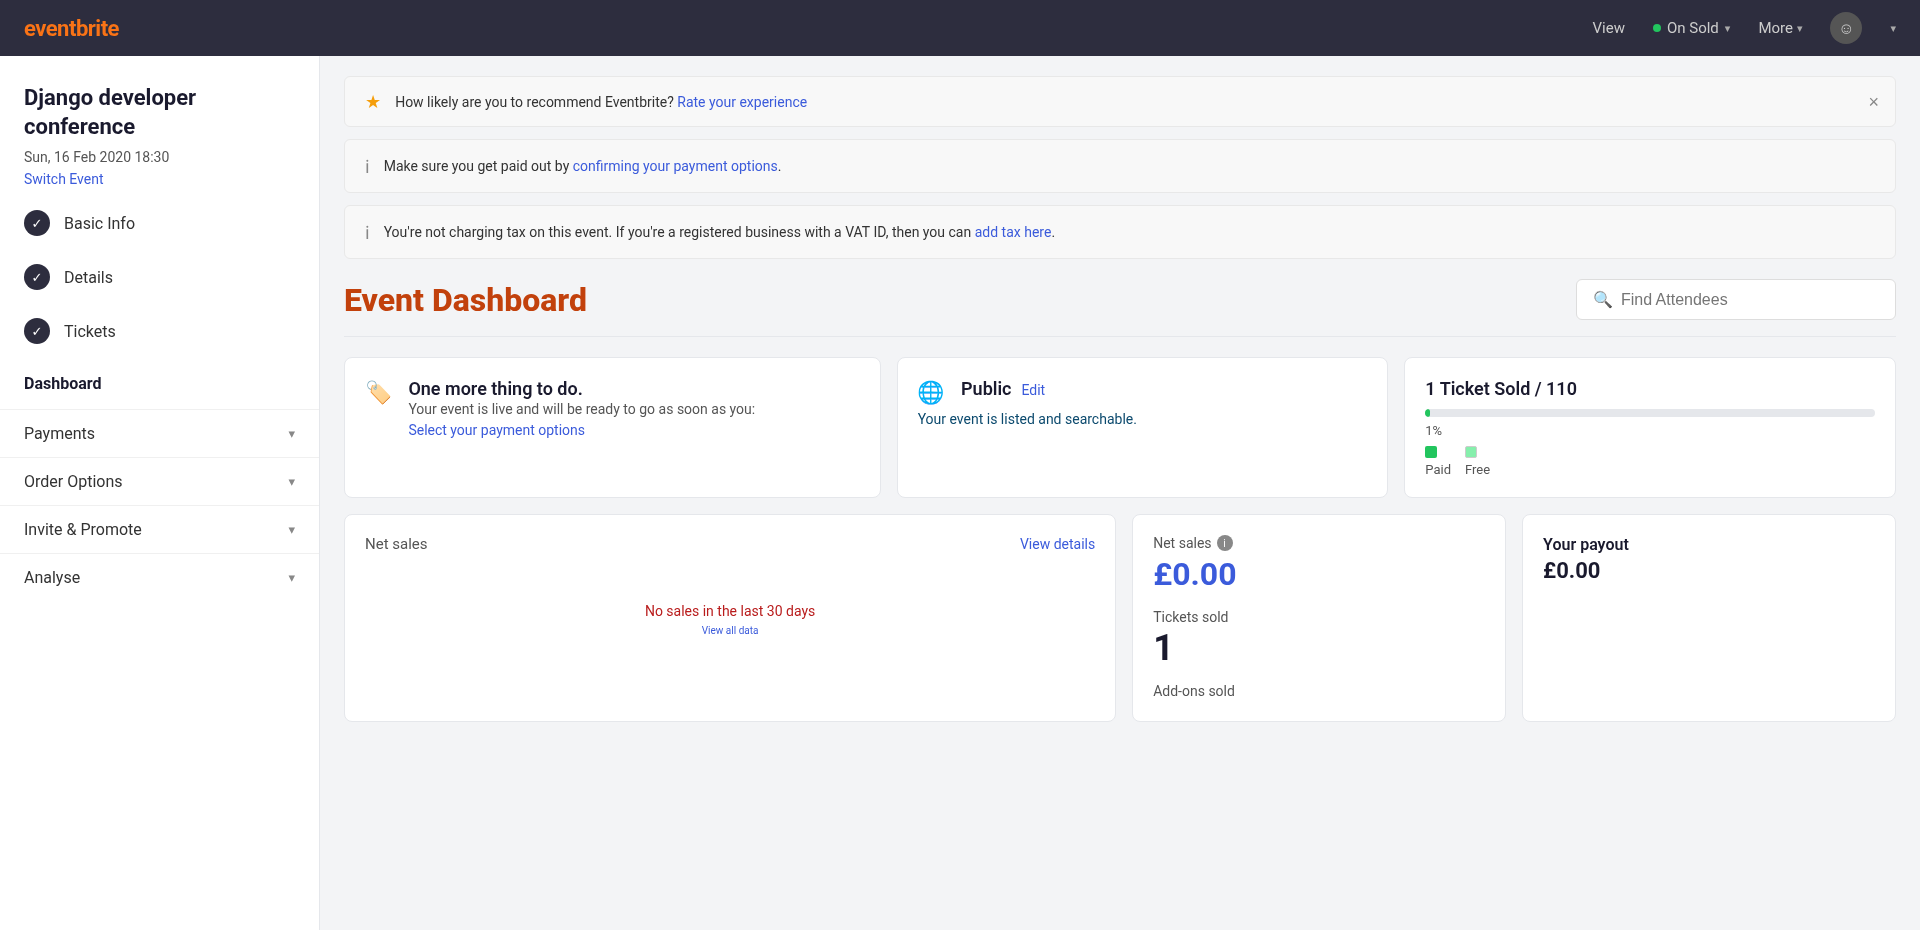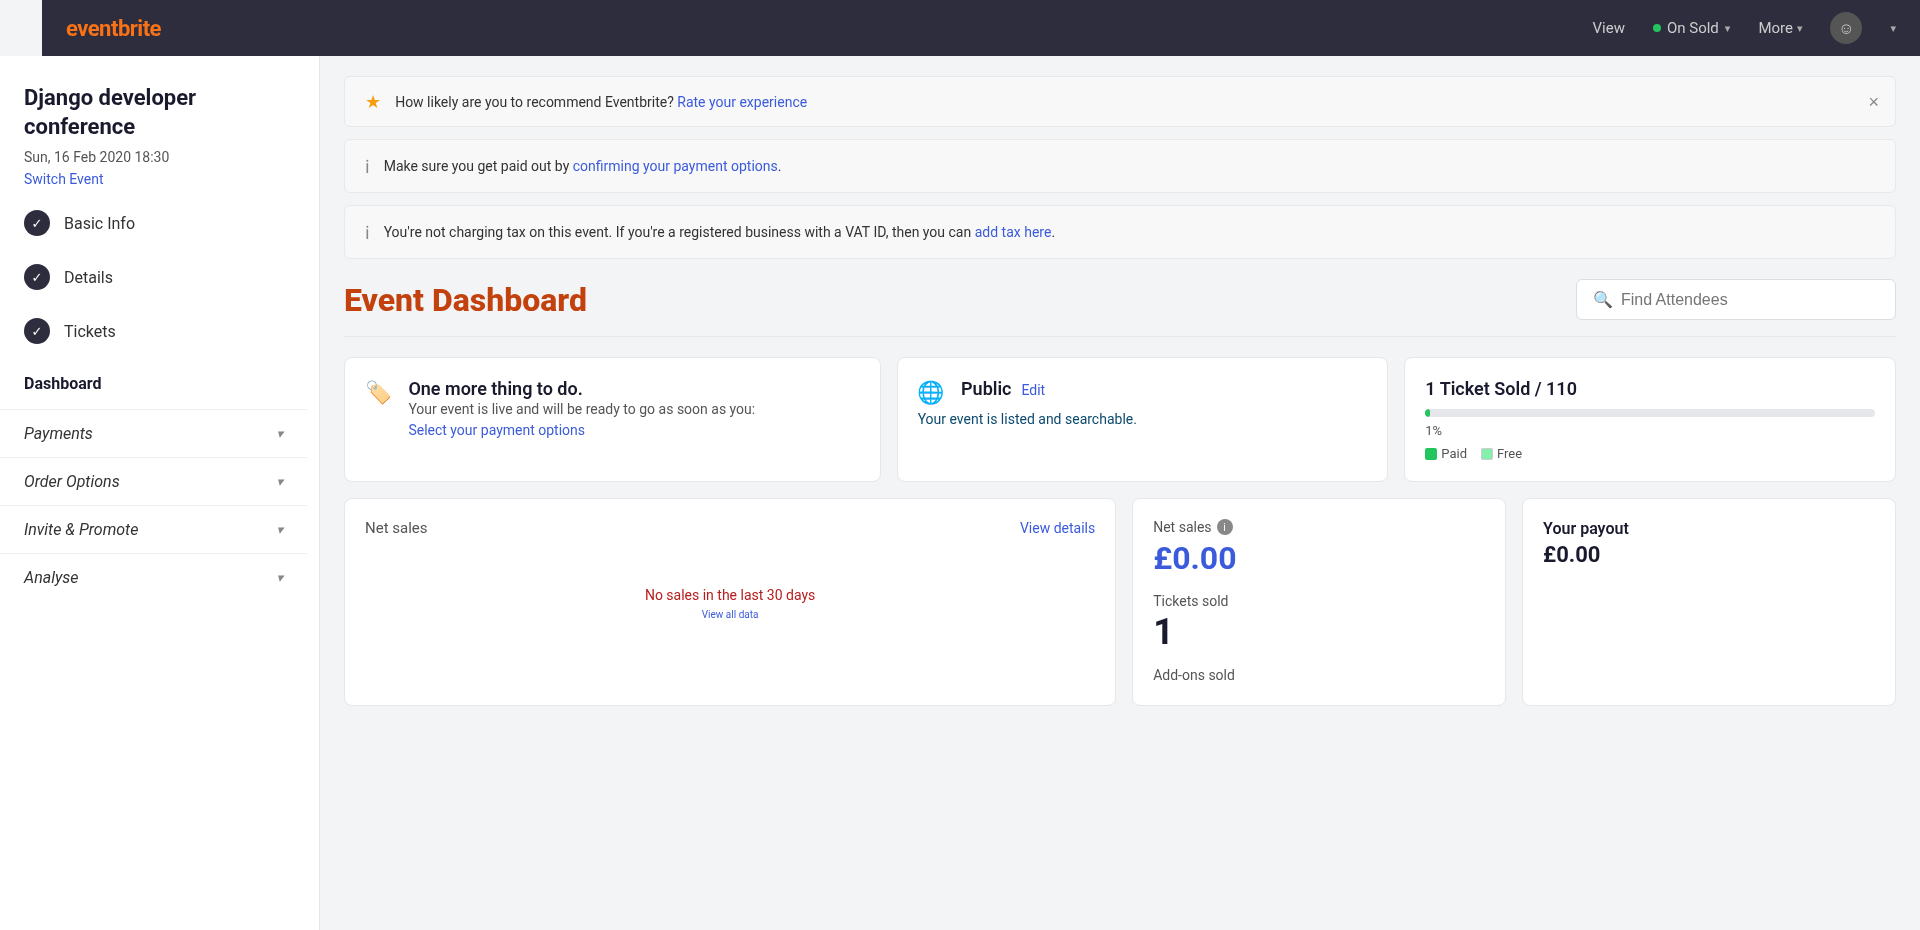--- a/index.html
+++ b/index.html
@@ -8,21 +8,20 @@
     
     .topnav {
       background: #2d2d3e;
       height: 56px;
       display: flex;
       align-items: center;
       padding: 0 24px;
       position: fixed;
       top: 0; left: 0; right: 0;
       z-index: 100;
-      margin-left: 42px;
     }
     .topnav-logo {
       color: #ff6a00;
       font-size: 22px;
       font-weight: 700;
       letter-spacing: -0.5px;
       flex: 1;
     }
     .topnav-logo span { color: #f97316; }
     .topnav-right {
@@ -69,21 +68,21 @@
       min-height: calc(100vh - 56px);
     }
 
     
     .sidebar {
       width: 320px;
       min-height: calc(100vh - 56px);
       background: #fff;
       border-right: 1px solid #e5e7eb;
       flex-shrink: 0;
-      padding: 28px 12px 0 0;
+      padding: 28px 0 0 0;
     }
     .sidebar-event-name {
       font-size: 22px;
       font-weight: 700;
       color: #1a1a2e;
       padding: 0 24px;
       line-height: 1.3;
     }
     .sidebar-event-date {
       font-size: 14px;
@@ -122,21 +121,20 @@
     }
     .sidebar-nav-item.dashboard-item {
       font-weight: 700;
       font-size: 16px;
       padding: 16px 24px;
       color: #1a1a2e;
     }
     .sidebar-nav-item.collapsible {
       justify-content: space-between;
       border-top: 1px solid #f0f0f0;
-      font-style: italic;
     }
     .sidebar-nav-item.collapsible .label { flex: 1; }
     .sidebar-chevron {
       color: #888;
       font-size: 13px;
     }
 
     
     .main-content {
       flex: 1;
@@ -295,21 +293,21 @@
       font-size: 13px;
       color: #555;
       margin-bottom: 8px;
     }
     .legend {
       display: flex;
       gap: 14px;
       font-size: 13px;
       color: #555;
     }
-    .legend-item { display: flex; align-items: center; gap: 4px; }
+    .legend-item { display: flex; align-items: flex-start; gap: 4px; flex-direction: column; }
     .legend-dot {
       width: 12px; height: 12px;
       border-radius: 2px;
     }
     .legend-dot.paid { background: #22c55e; }
     .legend-dot.free { background: #86efac; border: 1px solid #ccc; }
 
     
     .sales-row {
       display: flex;

